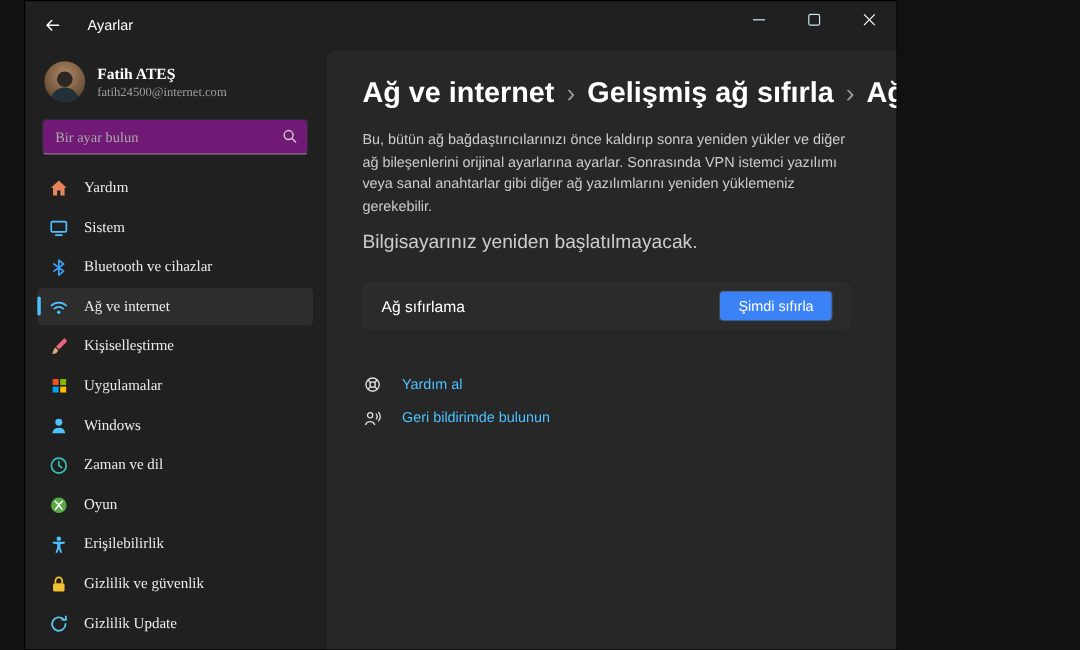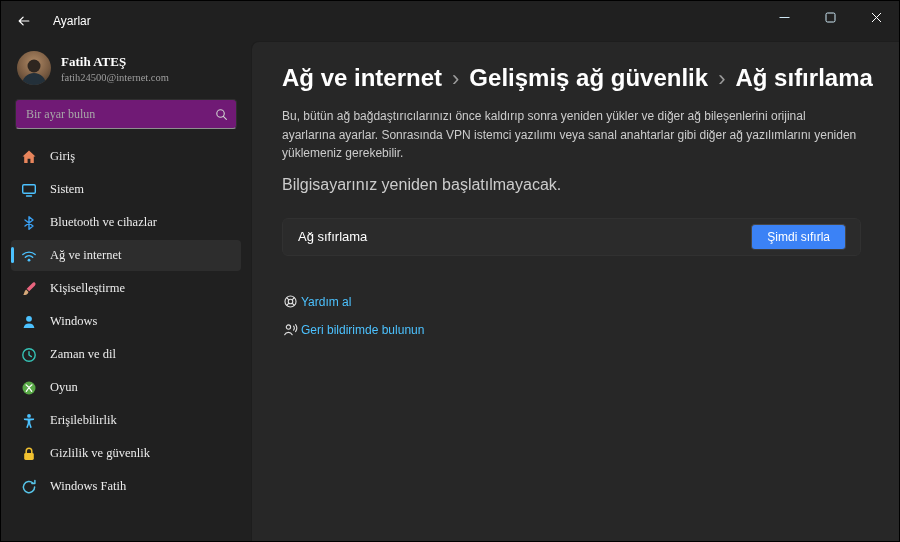--- a/index.html
+++ b/index.html
@@ -4,24 +4,25 @@
 <style>
   * { margin:0; padding:0; box-sizing:border-box; }
   html,body { width:900px; height:542px; }
   body {
     font-family:"Liberation Sans", sans-serif;
     background:#111;
     color:#ffffff;
     overflow:hidden;
   }
   .window {
-    width:900px; height:542px;
+    width:728px; height:542px;
     background:#202020;
     display:flex; flex-direction:column;
     border:1px solid #000;
+    margin-left:20px;
   }
   
   .titlebar { flex:0 0 40px; display:flex; align-items:flex-start; }
   .titlebar-left { display:flex; align-items:center; height:40px; }
   .back-btn {
     width:38px; height:34px; margin-left:4px; border-radius:4px;
     display:flex; align-items:center; justify-content:center; cursor:pointer;
   }
   .win-title { font-size:12px; color:#ffffff; margin-left:10px; }
   .caption-group { margin-left:auto; display:flex; }
@@ -100,21 +101,21 @@
   }
   .reset-label { font-size:13px; color:#ffffff; }
   .btn {
     background:#3b82f6;
     border:1px solid #464646; border-bottom-color:#3b3b3b;
     border-radius:4px;
     color:#ffffff; font-size:12px; font-family:inherit;
     padding:5px 15px; cursor:pointer; margin-right:8px;
   }
   .links { margin-top:38px; display:flex; flex-direction:column; gap:12px; }
-  .link-row { display:flex; align-items:center; gap:3px; }
+  .link-row { display:flex; align-items:center; gap:17px; }
   .link { color:var(--link,#4cc2ff); font-size:12px; cursor:pointer; text-decoration:none; }
 </style>
 </head>
 <body>
 
 <div class="window">
 
   <div class="titlebar">
     <div class="titlebar-left">
       <div class="back-btn">
@@ -179,21 +180,21 @@
       </div>
 
       <div class="nav">
 
         <div class="nav-item">
           <span class="icon16">
             <svg width="16" height="16" viewBox="0 0 16 16">
                 <path d="M8 1.5 14.5 7.4H12.8V14H9.4V9.8H6.6V14H3.2V7.4H1.5Z" fill="#e8855c"></path>
               </svg>
           </span>
-          <span>Giriş</span>
+          <span>Yardım</span>
         </div>
 
         <div class="nav-item">
           <span class="icon16">
             <svg width="16" height="16" viewBox="0 0 16 16" fill="none" stroke="#4cc2ff" stroke-width="1.4">
                 <rect x="1.7" y="2.7" width="12.6" height="8.6" rx="1.2"></rect>
                 <path d="M5.5 14h5" stroke-linecap="round"></path>
               </svg>
           </span>
           <span>Sistem</span>
@@ -222,20 +223,31 @@
         <div class="nav-item">
           <span class="icon16">
             <svg width="16" height="16" viewBox="0 0 16 16">
                 <path d="M13.8 1.6c1 1 1 2.1 0 3.1L8.2 10.3 5.7 7.8l5.6-5.6c1-1 1.7-1.4 2.5-.6z" fill="#e9647e"></path>
                 <path d="M5.1 8.5l2.4 2.4c-.6 2.2-2.2 3.2-5.2 3.2 1.2-1.6.6-3.4 2.8-5.6z" fill="#d7a97a"></path>
               </svg>
           </span>
           <span>Kişiselleştirme</span>
         </div>
 
+        <div class="nav-item">
+          <span class="icon16">
+            <svg width="15" height="15" viewBox="0 0 16 16">
+                <rect x="2" y="2" width="5.3" height="5.3" fill="#f25022"></rect>
+                <rect x="8.7" y="2" width="5.3" height="5.3" fill="#7fba00"></rect>
+                <rect x="2" y="8.7" width="5.3" height="5.3" fill="#00a4ef"></rect>
+                <rect x="8.7" y="8.7" width="5.3" height="5.3" fill="#ffb900"></rect>
+              </svg>
+          </span>
+          <span>Uygulamalar</span>
+        </div>
 
         <div class="nav-item">
           <span class="icon16">
             <svg width="16" height="16" viewBox="0 0 16 16" fill="#4cc2ff">
                 <circle cx="8" cy="4.8" r="2.9"></circle>
                 <path d="M2.6 14a5.5 5.5 0 0 1 10.8 0z"></path>
               </svg>
           </span>
           <span>Windows</span>
         </div>
@@ -280,32 +292,32 @@
           <span>Gizlilik ve güvenlik</span>
         </div>
 
         <div class="nav-item">
           <span class="icon16">
             <svg width="16" height="16" viewBox="0 0 16 16" fill="none" stroke="#57c4e8" stroke-width="1.5" stroke-linecap="round" stroke-linejoin="round">
                 <path d="M13.6 8a5.6 5.6 0 1 1-1.7-4"></path>
                 <path d="M13.9 1.6v3h-3"></path>
               </svg>
           </span>
-          <span>Windows Fatih</span>
+          <span>Gizlilik Update</span>
         </div>
 
       </div>
     </div>
 
     <div class="main">
 
       <div class="breadcrumb">
         <span class="crumb">Ağ ve internet</span>
         <span class="sep">›</span>
-        <span class="crumb">Gelişmiş ağ güvenlik</span>
+        <span class="crumb">Gelişmiş ağ sıfırla</span>
         <span class="sep">›</span>
         <span class="crumb">Ağ sıfırlama</span>
       </div>
 
       <p class="description">Bu, bütün ağ bağdaştırıcılarınızı önce kaldırıp sonra yeniden yükler ve diğer ağ bileşenlerini orijinal ayarlarına ayarlar. Sonrasında VPN istemci yazılımı veya sanal anahtarlar gibi diğer ağ yazılımlarını yeniden yüklemeniz gerekebilir.</p>
 
       <p class="note">Bilgisayarınız yeniden başlatılmayacak.</p>
 
       <div class="reset-card">
         <span class="reset-label">Ağ sıfırlama</span>

